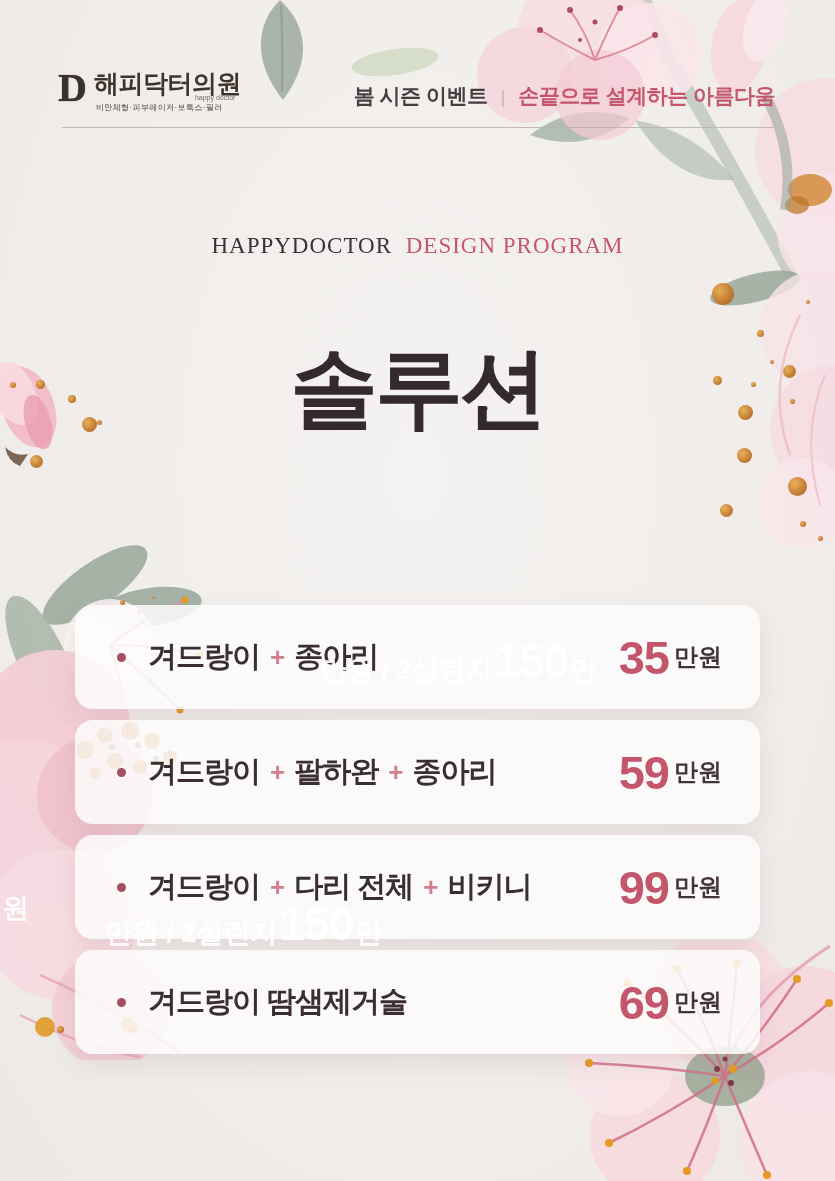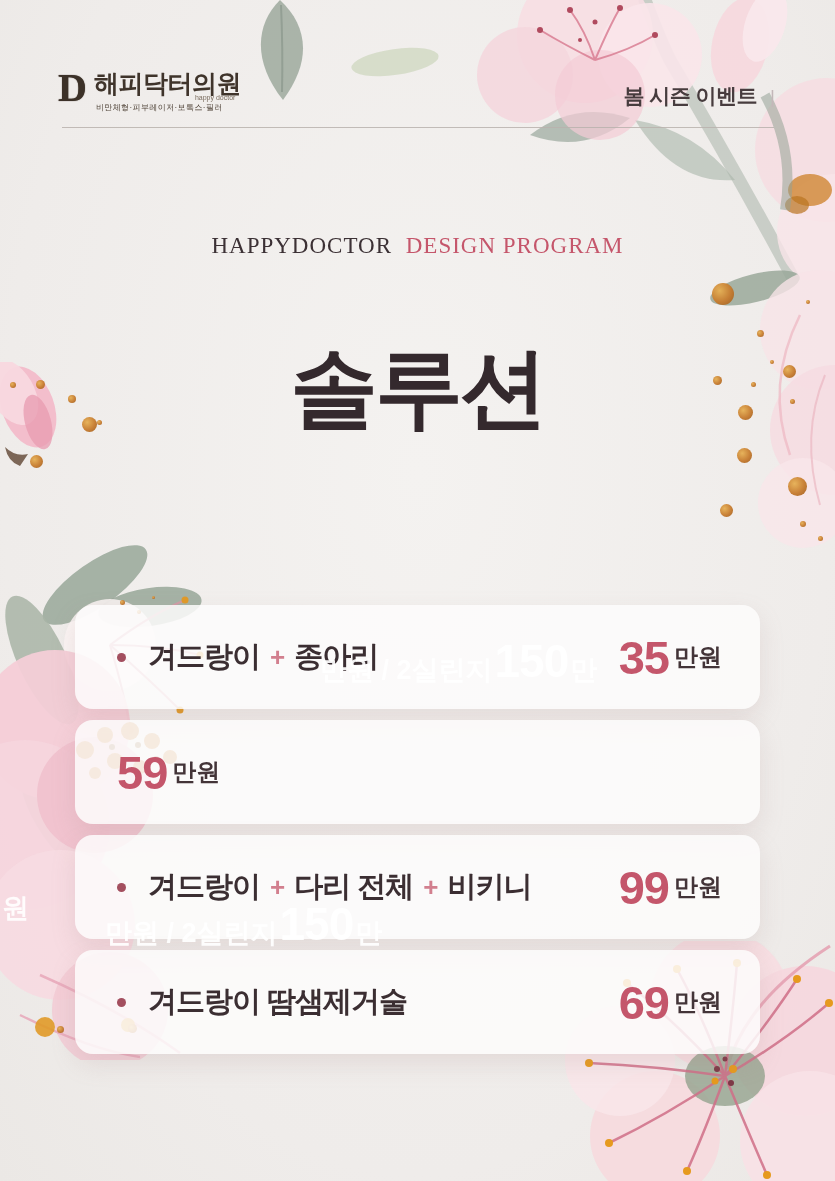--- a/index.html
+++ b/index.html
@@ -247,20 +247,21 @@
         <span class="logo-name">해피닥터의원</span>
         <span class="logo-en">happy doctor</span>
       </span>
       <span class="logo-tagline">비만체형·피부레이저·보톡스·필러</span>
     </span>
   </div>
 
   <div class="header-right">
     <span class="event-label">봄 시즌 이벤트</span>
     <span class="header-pipe">|</span>
+    <span class="slogan">손끝으로 설계하는 아름다움</span>
   </div>
 
   <div class="divider-line"></div>
 
   <div class="program">
     <span class="program-prefix">HAPPYDOCTOR</span>
     <span class="program-suffix">DESIGN PROGRAM</span>
   </div>
 
   <div class="title">
@@ -279,20 +280,24 @@
         <span class="card-label"><span>겨드랑이</span><span class="plus">+</span><span>종아리</span></span>
       </div>
       <div class="card-right">
         <span class="price">35</span>
         <span class="unit">만원</span>
       </div>
     </div>
 
     <div class="card">
 
+      <div class="card-left">
+        <span class="bullet"></span>
+        <span class="card-label"><span>겨드랑이</span><span class="plus">+</span><span>팔하완</span><span class="plus">+</span><span>종아리</span></span>
+      </div>
       <div class="card-right">
         <span class="price">59</span>
         <span class="unit">만원</span>
       </div>
     </div>
 
     <div class="card">
       <div class="ghost bottom-left">
         <span class="g-pre">만원 / 2실린지 </span>
           <span class="g-big">150</span>

